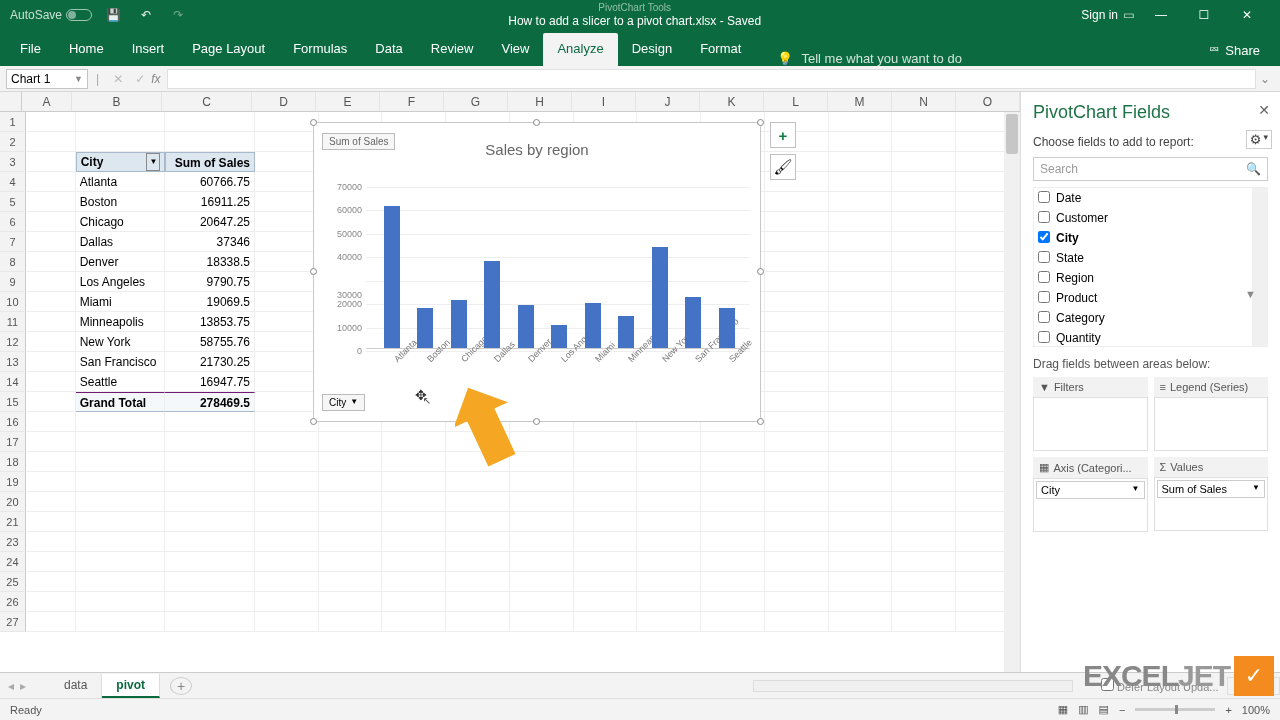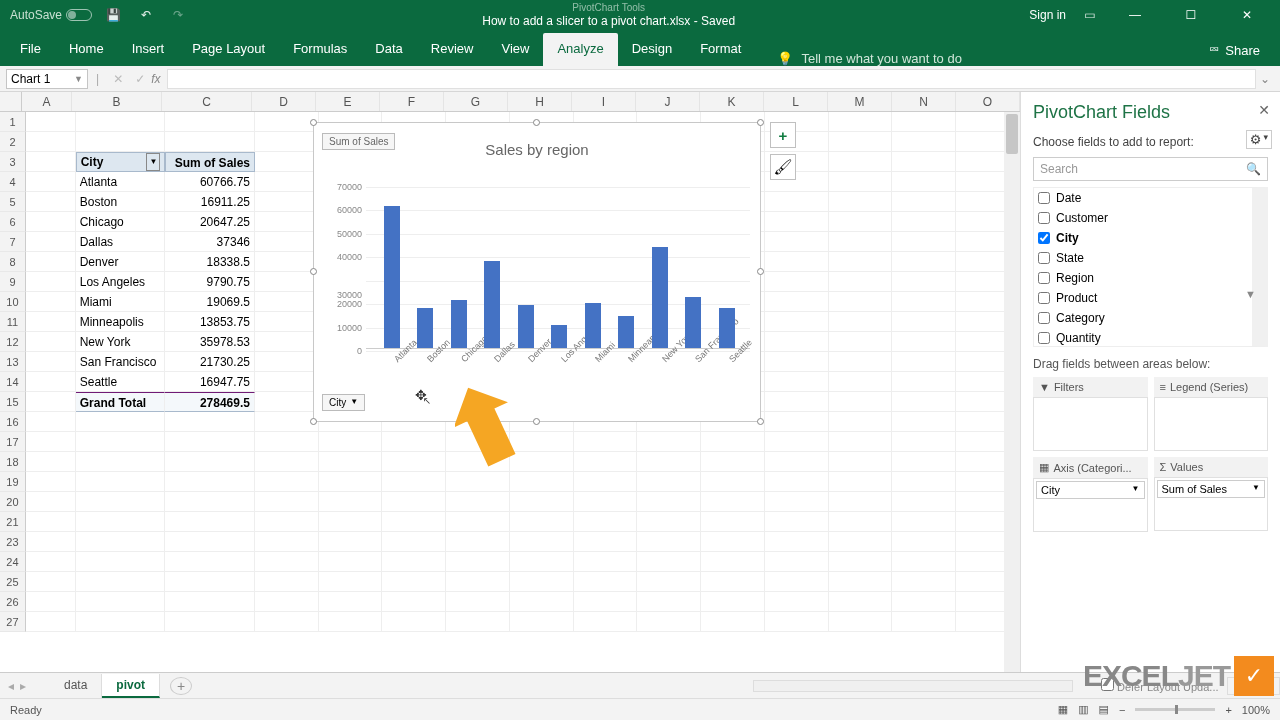--- a/index.html
+++ b/index.html
@@ -8,21 +8,21 @@
 
 .titlebar { height: 30px; background: #0b6a3f; display: flex; align-items: center; color: #c8e0d2; font-size: 12px; }
 .titlebar .left { display: flex; align-items: center; gap: 12px; padding-left: 10px; }
 .titlebar .autosave { display: flex; align-items: center; gap: 4px; }
 .toggle { width: 26px; height: 12px; border: 1px solid #fff; border-radius: 7px; position: relative; opacity: .6; }
 .toggle::after { content: ""; width: 8px; height: 8px; background: #fff; border-radius: 50%; position: absolute; left: 1px; top: 1px; opacity: .8; }
 .titlebar .iconbtn { width: 20px; height: 20px; display: flex; align-items: center; justify-content: center; color: #fff; opacity: .9; }
 .titlebar .center { flex: 1; display: flex; flex-direction: column; align-items: center; justify-content: center; line-height: 1; gap: 2px; }
 .titlebar .tool-label { font-size: 10px; opacity: .7; }
 .titlebar .filename { font-size: 12px; color: #fff; }
-.titlebar .right { display: flex; align-items: center; gap: 14px; padding-right: 12px; }
+.titlebar .right { display: flex; align-items: center; gap: 1px; padding-right: 12px; }
 .titlebar .winbtn { width: 42px; height: 30px; display: flex; align-items: center; justify-content: center; color: #fff; font-size: 12px; }
 
 
 .tabs { height: 36px; background: #0b6a3f; display: flex; align-items: flex-end; padding: 0 6px; gap: 2px; }
 .tab { padding: 8px 14px 10px; color: #fff; font-size: 13px; cursor: pointer; }
 .tab.active { background: #f3f3f3; color: #0b6a3f; border-radius: 2px 2px 0 0; padding-bottom: 10px; }
 .tabs .tellme { flex: 1; display: flex; align-items: center; gap: 8px; color: #d0e6d9; font-size: 13px; padding-left: 20px; }
 .tabs .share { color: #fff; font-size: 13px; padding: 8px 14px; display: flex; gap: 6px; align-items: center; }
 
 
@@ -79,21 +79,21 @@
 .big-arrow { position: absolute; left: 455px; top: 292px; }
 
 
 .panel { flex: 1; border-left: 1px solid #ddd; background: #fff; padding: 10px 12px; overflow: hidden; font-size: 12px; position: relative; }
 .panel h2 { font-size: 18px; font-weight: 400; color: #1e7346; margin-bottom: 12px; }
 .panel .close { position: absolute; right: 10px; top: 10px; font-size: 14px; color: #666; }
 .panel .gear { position: absolute; right: 8px; top: 38px; font-size: 13px; color: #444; display: flex; gap: 2px; border: 1px solid #ccc; padding: 1px 3px; }
 .panel .prompt { font-size: 12px; color: #444; margin-bottom: 8px; }
 .searchbox { border: 1px solid #ccc; padding: 4px 6px; display: flex; align-items: center; justify-content: space-between; color: #999; margin-bottom: 6px; }
 .fields-list { border: 1px solid #eee; border-right: 16px solid #f0f0f0; max-height: 160px; overflow: hidden; }
-.field { display: flex; align-items: center; gap: 6px; padding: 3px 4px; }
+.field { display: flex; gap: 6px; padding: 3px 4px; }
 .field input { width: 12px; height: 12px; }
 .field.sel label { font-weight: 600; }
 .dragtext { margin: 10px 0 6px; color: #555; }
 .areas { display: grid; grid-template-columns: 1fr 1fr; gap: 6px; }
 .area { }
 .area-hdr { background: #f2f2f2; padding: 4px 6px; font-size: 11px; color: #555; display: flex; gap: 4px; align-items: center; }
 .area-body { border: 1px solid #e0e0e0; min-height: 54px; background: #fff; }
 .area-item { border: 1px solid #ccc; margin: 2px; padding: 2px 4px; display: flex; justify-content: space-between; font-size: 11px; }
 .filter-icon { position: absolute; right: 24px; top: 196px; color: #888; font-size: 11px; }
 
@@ -403,21 +403,21 @@
           <div class="cell "></div>
           <div class="cell "></div>
           <div class="cell "></div>
           <div class="cell "></div>
           <div class="cell "></div>
         </div>
         <div class="row">
           <div class="rnum">12</div>
           <div class="cell a"></div>
           <div class="cell b">New York</div>
-          <div class="cell c">35978.53</div>
+          <div class="cell c">58755.76</div>
           <div class="cell "></div>
           <div class="cell "></div>
           <div class="cell "></div>
           <div class="cell "></div>
           <div class="cell "></div>
           <div class="cell "></div>
           <div class="cell "></div>
           <div class="cell "></div>
           <div class="cell "></div>
           <div class="cell "></div>

